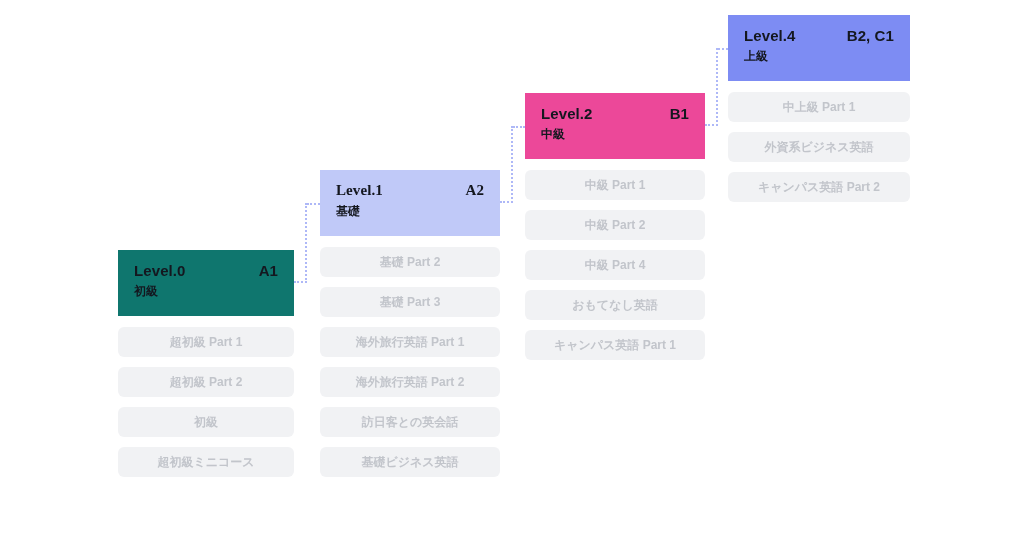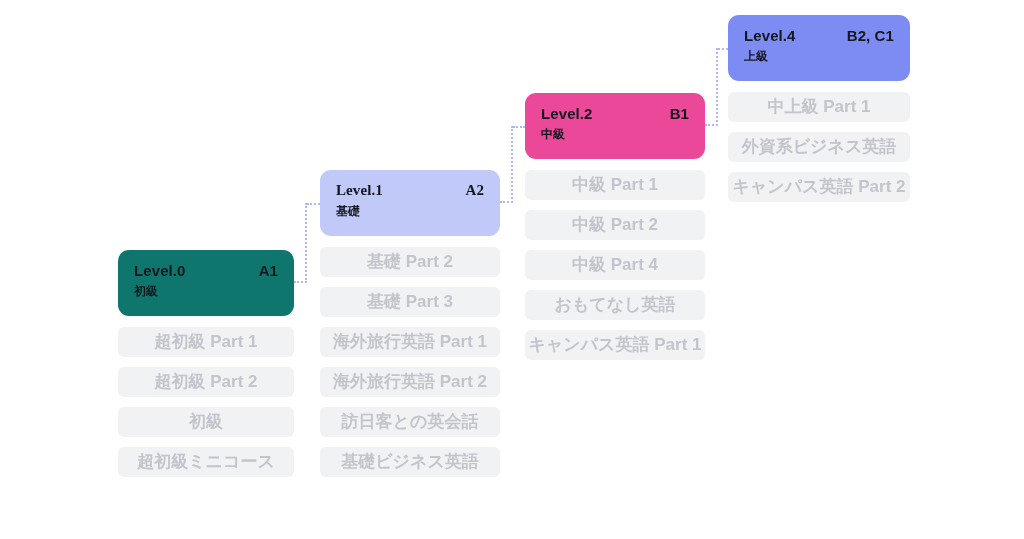--- a/index.html
+++ b/index.html
@@ -15,21 +15,21 @@
     background: #ffffff;
     overflow: hidden;
   }
   .level-column {
     position: absolute;
     z-index: 2;
   }
   .level-header {
     box-sizing: border-box;
     height: 66px;
-    border-radius: 11px;
+    border-radius: 0;
     padding: 12px 16px 0 16px;
     color: #14171f;
   }
   .level-header-row {
     display: flex;
     justify-content: space-between;
     align-items: baseline;
     font-size: 15px;
     font-weight: 700;
     letter-spacing: 0.1px;
@@ -43,21 +43,21 @@
     margin-top: 11px;
   }
   .course-item {
     box-sizing: border-box;
     height: 30px;
     line-height: 30px;
     margin-bottom: 10px;
     border-radius: 6px;
     background: #f1f2f4;
     color: #c2c5cb;
-    font-size: 17px;
+    font-size: 12px;
     font-weight: 600;
     text-align: center;
     white-space: nowrap;
     overflow: hidden;
   }
   .conn-elbow {
     position: absolute;
     z-index: 1;
     border-right: 2px dotted #aeb8f7;
     border-bottom: 2px dotted #aeb8f7;

